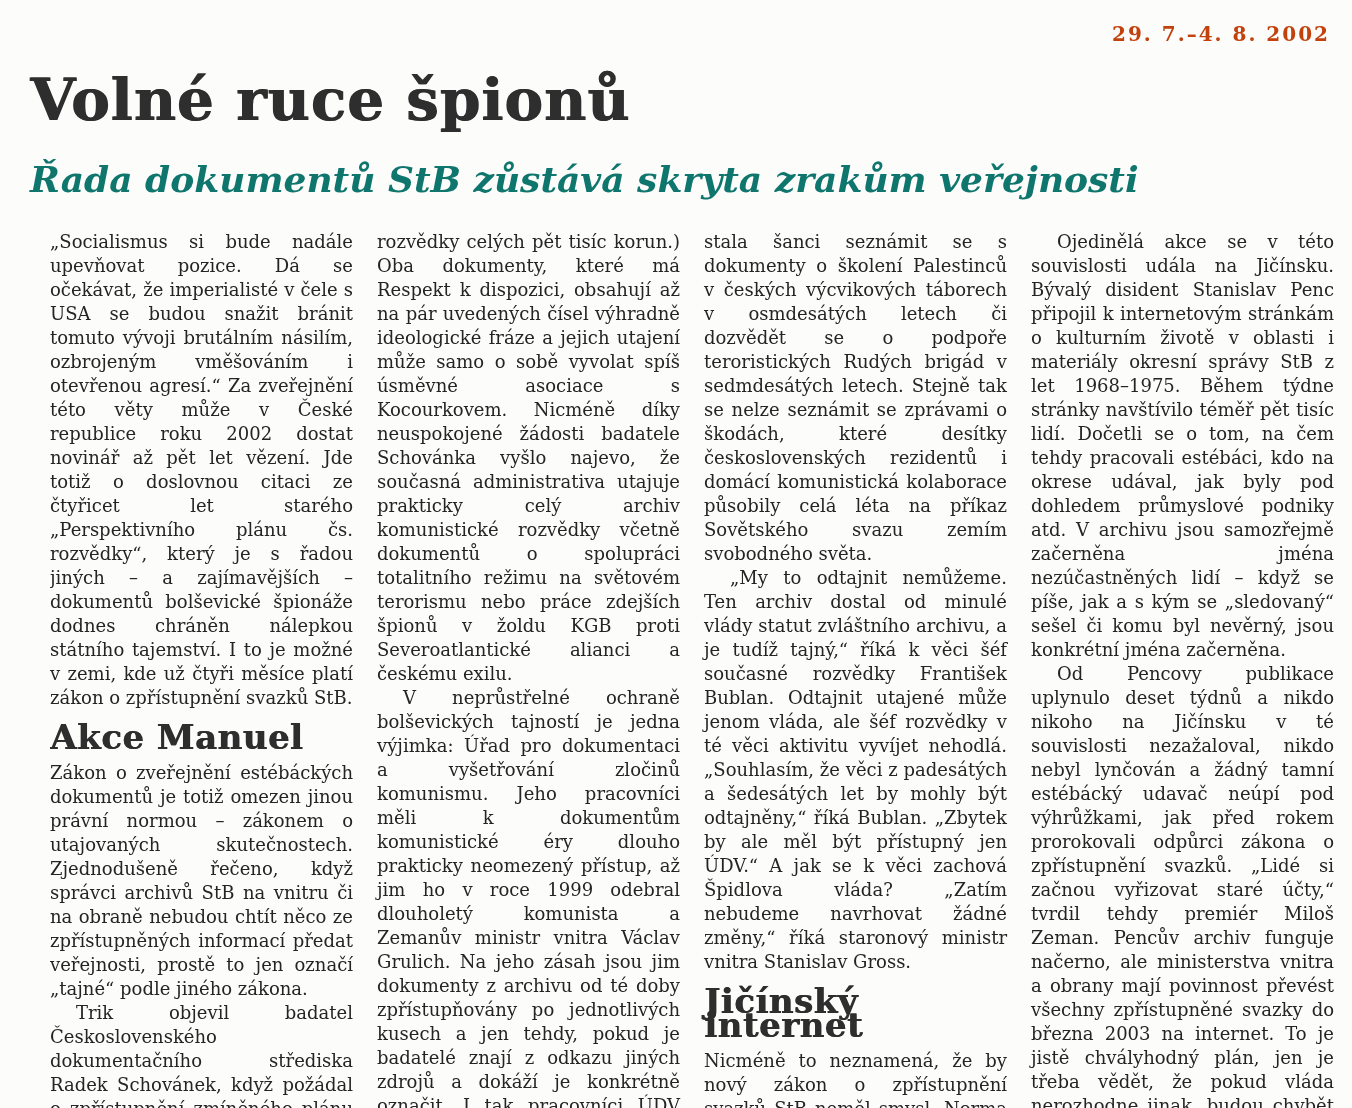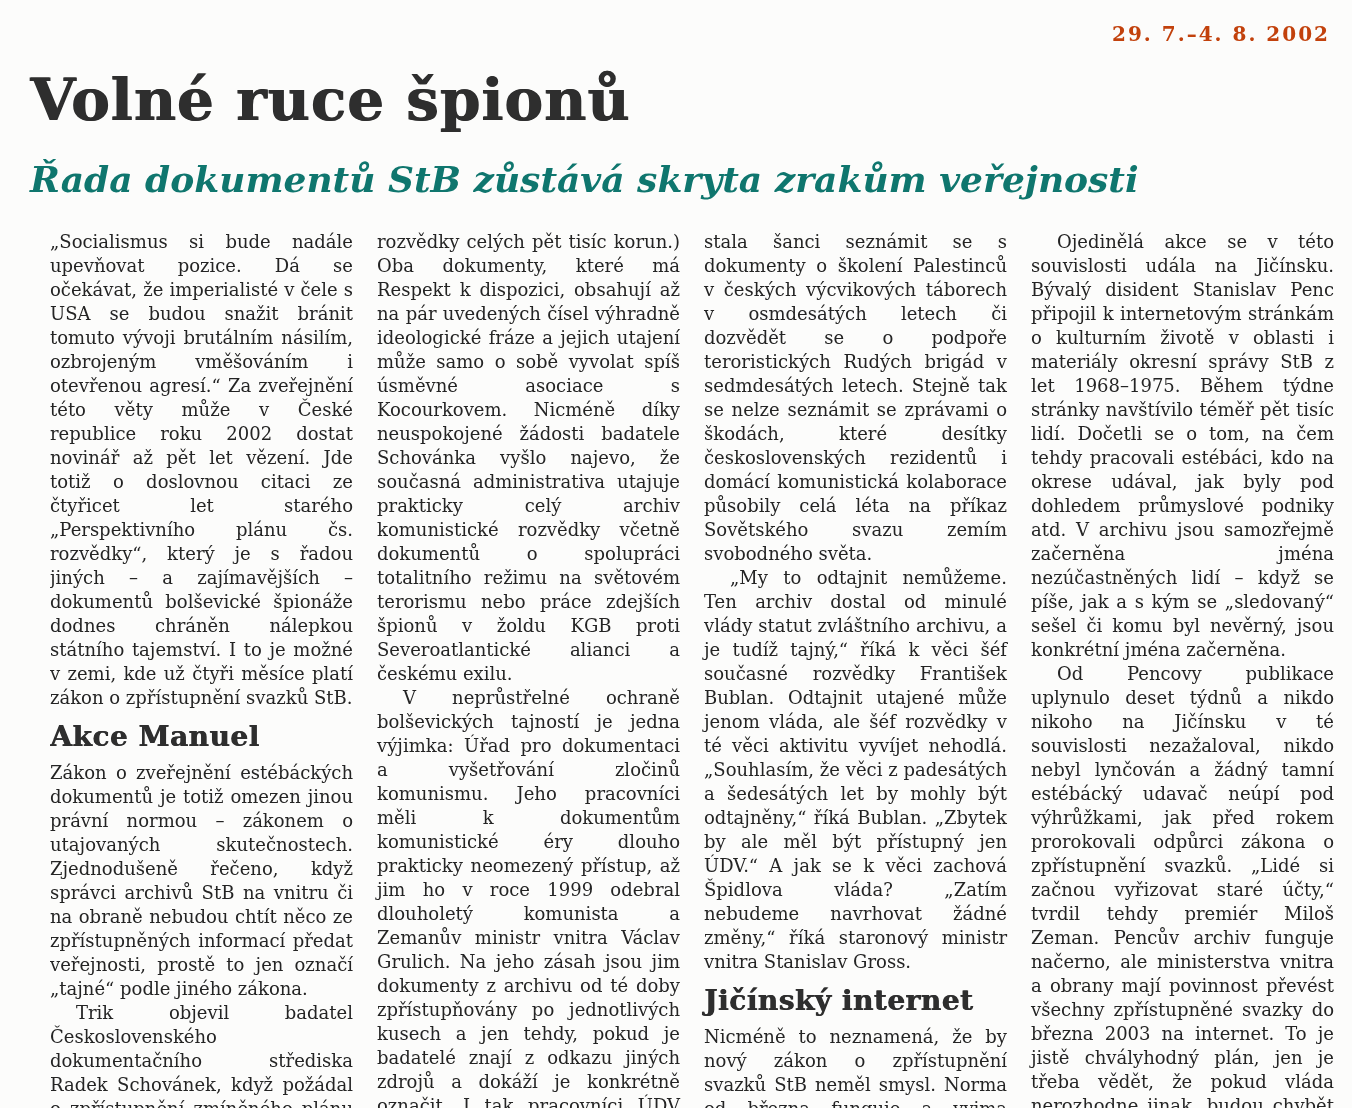--- a/index.html
+++ b/index.html
@@ -55,21 +55,21 @@
   .col {
     flex: 1 1 0;
     min-width: 0;
     font-size: 18px;
     line-height: 24px;
     text-align: justify;
   }
   .col p { margin: 0; }
   .col p.indent { text-indent: 26px; }
   .section-heading {
-    font-size: 28px;
+    font-size: 34px;
     font-weight: bold;
     letter-spacing: 0.5px;
     color: #2e2e2e;
     text-shadow: 0.7px 0 0 #2e2e2e;
     margin: 15px 0 12px 0;
     text-align: left;
   }
 </style>
 </head>
 <body>

